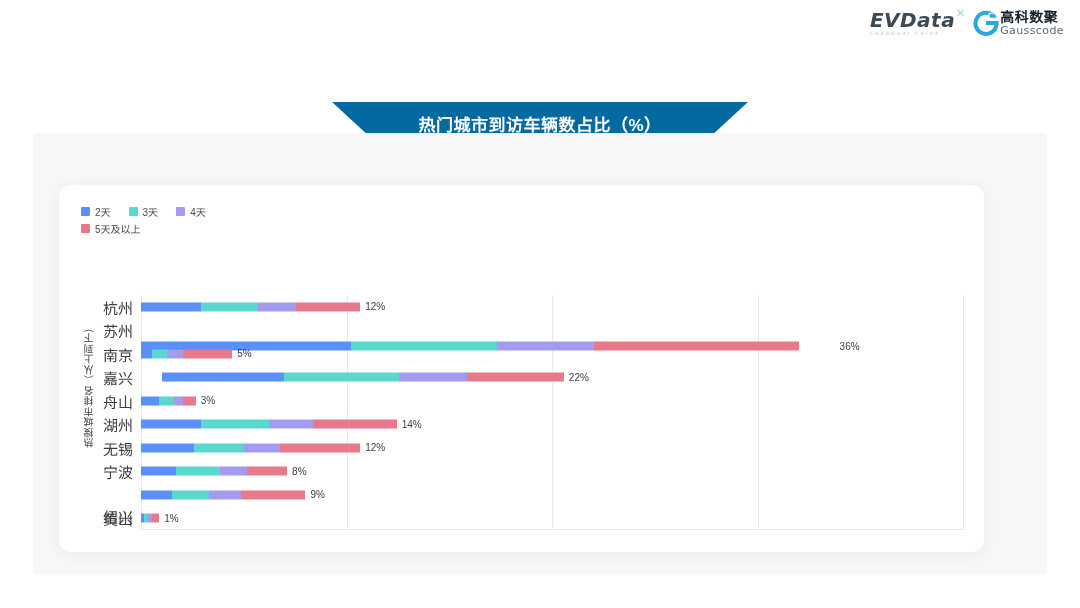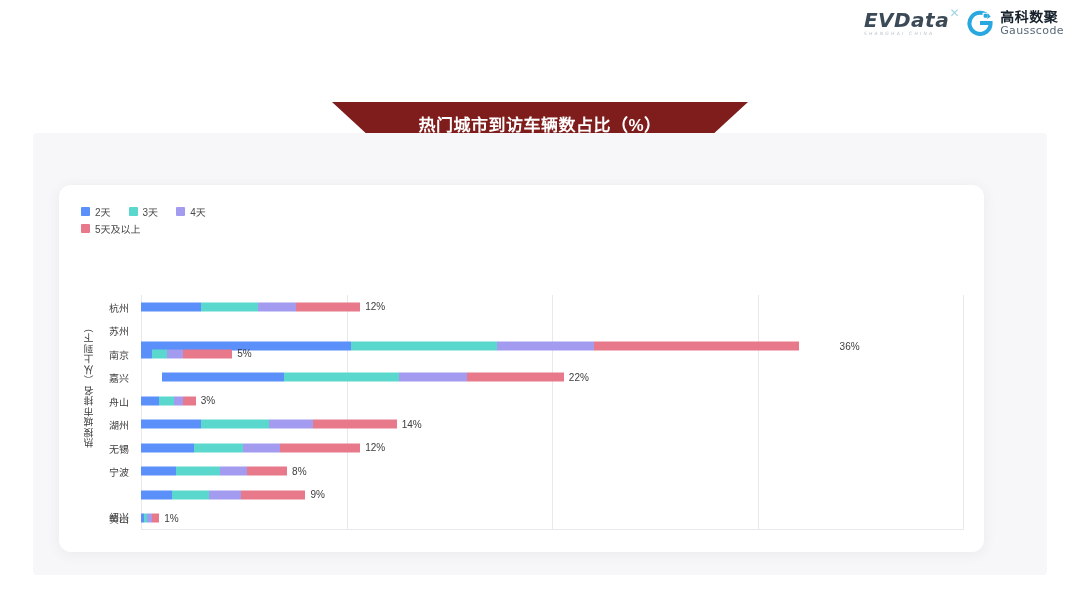--- a/index.html
+++ b/index.html
@@ -55,21 +55,21 @@
     margin-top: 2px;
     font-size: 4.5px;
     letter-spacing: 2.2px;
     color: #b9c6cf;
     font-family: "DejaVu Sans", sans-serif;
   }
 
   .logo-gausscode {
     display: flex;
     align-items: center;
-    gap: 7px;
+    gap: 1px;
   }
   .gc-mark { width: 26px; height: 26px; display: block; }
   .gc-text { display: flex; flex-direction: column; line-height: 1.05; }
   .gc-cn {
     font-size: 14px;
     font-weight: 700;
     color: #15202b;
     letter-spacing: 0.5px;
   }
   .gc-en {
@@ -86,21 +86,21 @@
     top: 102px;
     width: 1080px;
     height: 46px;
   }
   .banner {
     position: absolute;
     left: 332px;
     top: 0;
     width: 416px;
     height: 46px;
-    background: #7f1d1d;
+    background: #0369a1;
     clip-path: polygon(0 0, 100% 0, 88% 100%, 12% 100%);
     display: flex;
     align-items: center;
     justify-content: center;
   }
   .banner-title {
     color: #ffffff;
     font-size: 17px;
     font-weight: 700;
     letter-spacing: 0.5px;
@@ -200,22 +200,22 @@
     position: absolute;
     left: 0;
     top: 0;
     width: 32px;
     height: 235px;
   }
   .cat-label {
     position: absolute;
     right: 0;
     width: 32px;
-    text-align: center;
-    font-size: 10px;
+    text-align: left;
+    font-size: 15px;
     color: #3d3d3d;
     transform: translateY(-50%);
     white-space: nowrap;
   }
 
   .plot-area {
     position: absolute;
     left: 38px;
     top: 0;
     right: 0;

